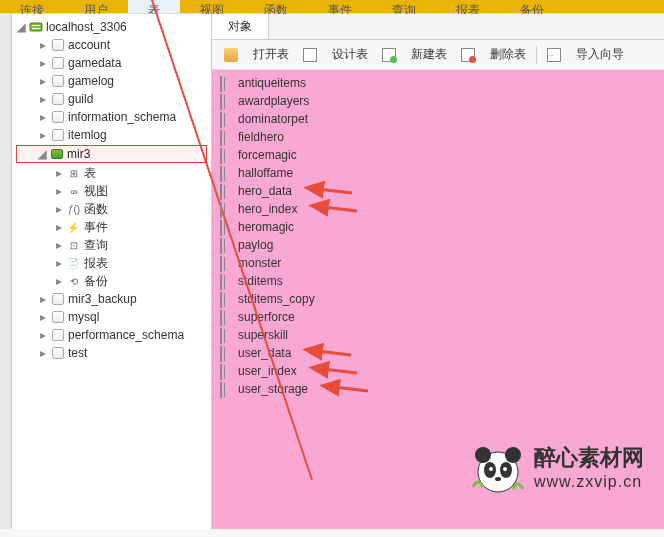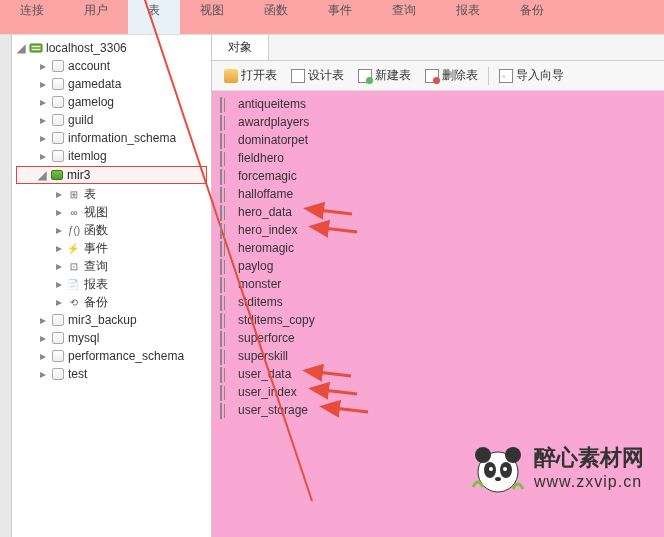--- a/index.html
+++ b/index.html
@@ -1,37 +1,37 @@
 <!DOCTYPE html>
 <html><head>
 <meta charset="utf-8">
 <style>
 *{box-sizing:border-box;margin:0;padding:0;font-family:"Microsoft YaHei",Arial,sans-serif;font-size:12px;color:#333}
 body{background:#f7f7f7;width:664px;height:537px;overflow:hidden;position:relative}
-.topmenu{display:flex;background:#fca5a5;border-bottom:1px solid #ddd;height:35px}
+.topmenu{display:flex;background:#eab308;border-bottom:1px solid #ddd;height:14px}
 .topmenu div{padding:2px 20px;color:#555}
 .main{display:flex;height:515px}
 .leftbar{width:12px;background:#e8e8e8;border-right:1px solid #ccc}
 .tree{width:200px;background:#fff;border-right:1px solid #ccc;padding:4px 0;overflow:hidden}
 .node{display:flex;align-items:center;height:18px;padding:0 4px;white-space:nowrap}
 .node .tw{display:inline-block;text-align:center;width:10px;color:#888}
 .node .ic{width:14px;height:14px;margin:0 3px;display:inline-flex;align-items:center;justify-content:center}
 .node .lbl{color:#333}
 .ic-conn svg{width:14px;height:14px}
 .ic-db{width:12px;height:12px;border:1px solid #aaa;border-radius:2px;background:linear-gradient(#fff,#eee)}
 .ic-dbg{width:12px;height:10px;border-radius:2px;background:linear-gradient(#7ac142,#4a9e2f);border:1px solid #3a7a1f}
 .ic-tbl{width:12px;height:10px;border:1px solid #888;background:#fff;position:relative}
 .ic-tbl:before{content:"";position:absolute;top:2px;left:0;right:0;border-top:1px solid #888}
 .ic-tbl:after{content:"";position:absolute;top:0;bottom:0;left:3px;border-left:1px solid #888}
 .sel{border:1px solid #d44;background:#fdf3f3}
 .right{flex:1;background:#f9a8d4;display:flex;flex-direction:column}
 .tabbar{display:flex;background:#f5f5f5;border-bottom:1px solid #ccc;height:26px}
 .tab{padding:4px 16px;border-right:1px solid #ccc;background:#fff}
 .toolbar{display:flex;align-items:center;gap:2px;padding:4px 6px;background:#f7f7f7;border-bottom:1px solid #ddd;height:30px}
-.tbtn{display:flex;align-items:center;padding:2px 6px;gap:3px;color:#444}
+.tbtn{display:flex;align-items:center;padding:2px 6px;gap:15px;color:#444}
 .tbtn .ti{width:14px;height:14px}
 .sep{width:1px;height:18px;background:#ccc;margin:0 2px}
 .list{padding:4px 8px;position:relative}
 .li{display:flex;align-items:center;height:18px;gap:4px}
 .li .ic{width:14px;height:12px}
 .arrow{position:absolute;pointer-events:none}
 .arrow svg{overflow:visible}
 .watermark{position:absolute;right:20px;bottom:40px;display:flex;align-items:center;gap:6px}
 .panda{width:60px;height:60px}
 .wmtext{color:#e74c3c;font-family:"STKaiti",serif}

